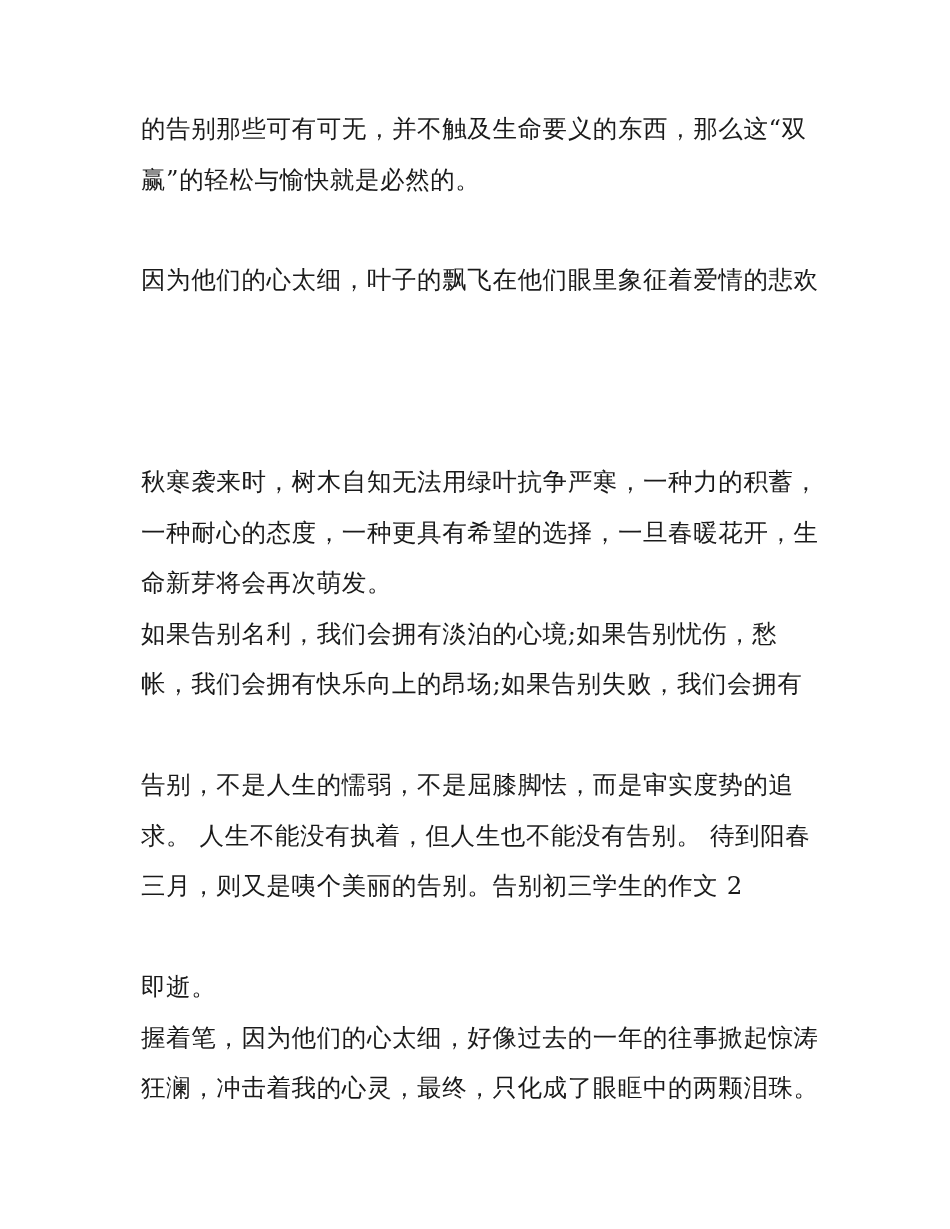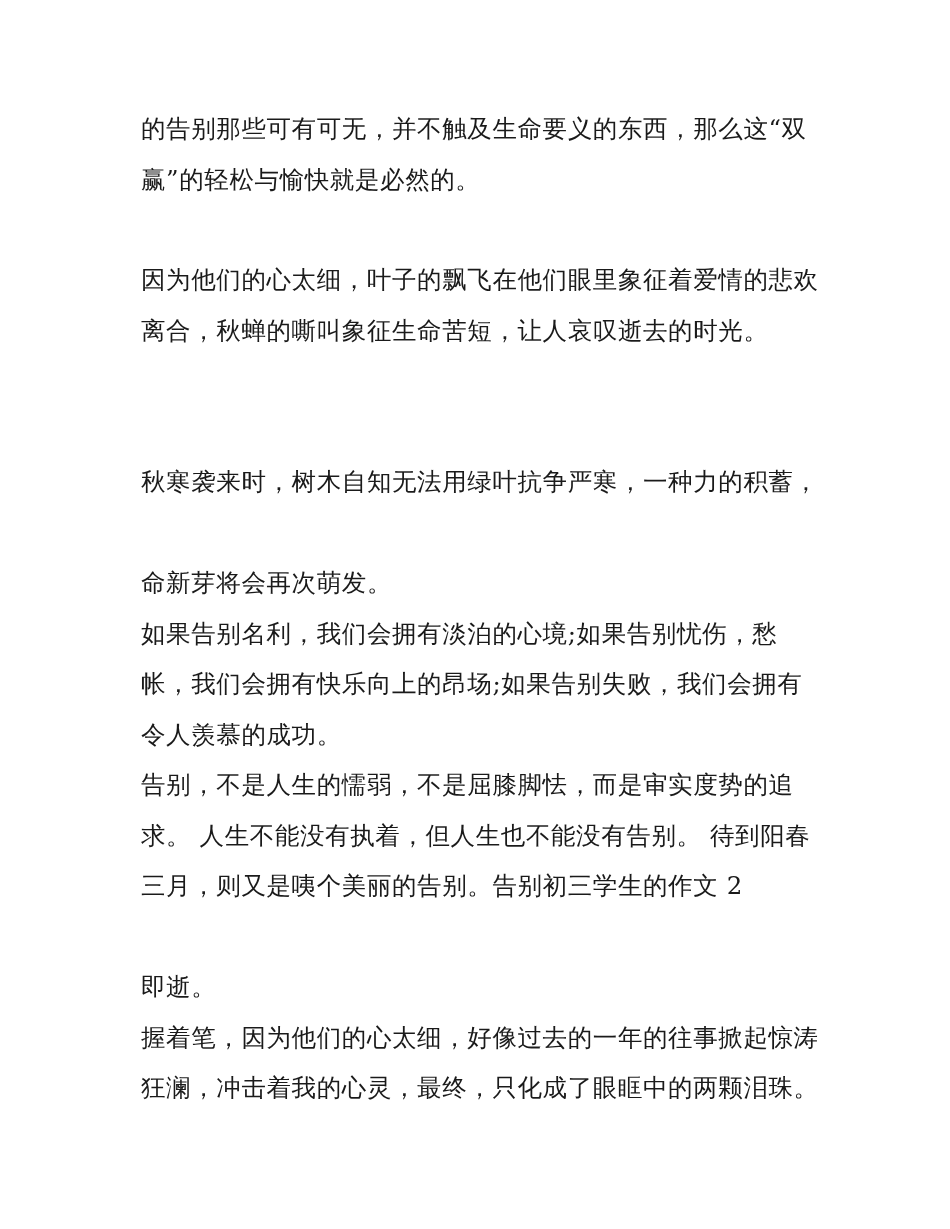--- a/index.html
+++ b/index.html
@@ -32,25 +32,24 @@
       letter-spacing: 0.6px;
     }
   </style>
 </head>
 <body>
 
 <div class="page">
   <div class="line" style="top:114px">的告别那些可有可无，并不触及生命要义的东西，那么这“双</div>
   <div class="line" style="top:165px">赢”的轻松与愉快就是必然的。</div>
   <div class="line" style="top:265px">因为他们的心太细，叶子的飘飞在他们眼里象征着爱情的悲欢</div>
-  <div class="line" style="top:316px">离合，秋蝉的嘶叫象征生命苦短，让人哀叹逝去的时光。</div>
   <div class="line" style="top:467px">秋寒袭来时，树木自知无法用绿叶抗争严寒，一种力的积蓄，</div>
+  <div class="line" style="top:518px">一种耐心的态度，一种更具有希望的选择，一旦春暖花开，生</div>
   <div class="line" style="top:568px">命新芽将会再次萌发。</div>
   <div class="line" style="top:619px">如果告别名利，我们会拥有淡泊的心境;如果告别忧伤，愁</div>
   <div class="line" style="top:669px">帐，我们会拥有快乐向上的昂场;如果告别失败，我们会拥有</div>
-  <div class="line" style="top:720px">令人羡慕的成功。</div>
   <div class="line" style="top:770px">告别，不是人生的懦弱，不是屈膝脚怯，而是审实度势的追</div>
   <div class="line" style="top:821px">求。 人生不能没有执着，但人生也不能没有告别。 待到阳春</div>
   <div class="line" style="top:871px">三月，则又是咦个美丽的告别。告别初三学生的作文 2</div>
   <div class="line" style="top:972px">即逝。</div>
   <div class="line" style="top:1023px">握着笔，因为他们的心太细，好像过去的一年的往事掀起惊涛</div>
   <div class="line" style="top:1073px">狂澜，冲击着我的心灵，最终，只化成了眼眶中的两颗泪珠。</div>
 </div>
 
 </body></html>

